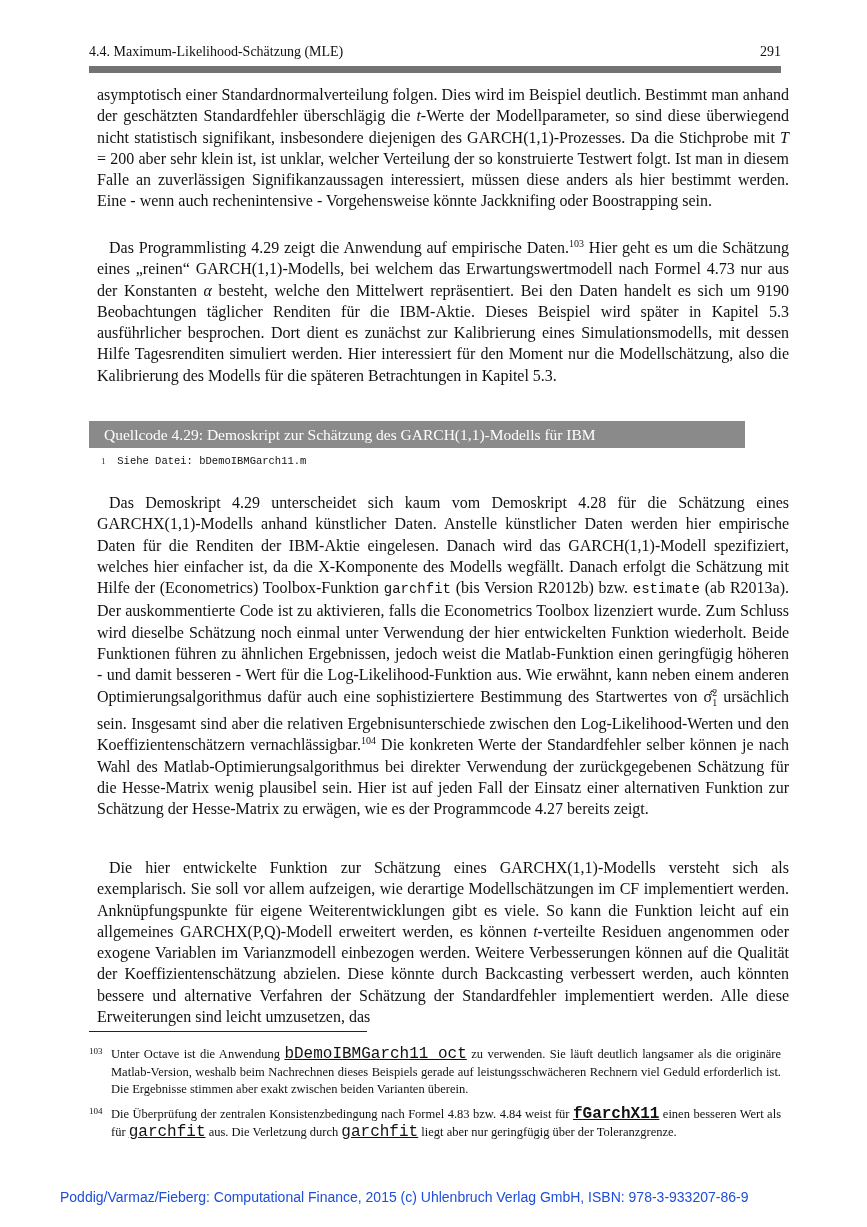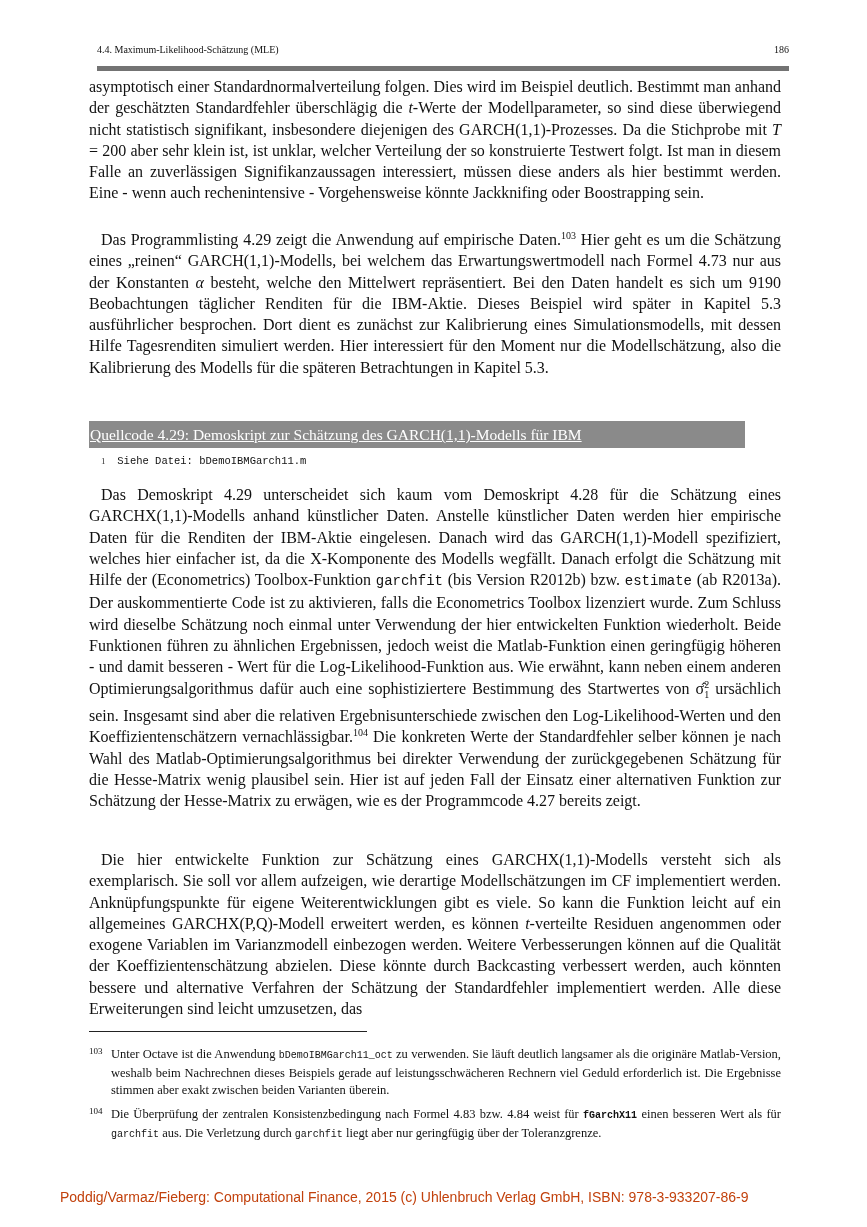--- a/index.html
+++ b/index.html
@@ -1,52 +1,52 @@
 <!DOCTYPE html>
 <html><head>
 <meta charset="utf-8">
 <style>
   html, body { margin: 0; padding: 0; background: #ffffff; }
   body { width: 867px; height: 1227px; position: relative; overflow: hidden;
          font-family: "Liberation Serif", "DejaVu Serif", serif; color: #111; }
   .page { position: absolute; left: 89px; top: 0; width: 692px; }
-  .header { position: absolute; top: 44px; left: 8px; width: 692px; height: 22px;
-            border-bottom: 5px solid #737373; font-size: 10px; }
+  .header { position: absolute; top: 44px; left: 0; width: 692px; height: 22px;
+            border-bottom: 7px solid #737373; font-size: 14px; }
   .header .title { position: absolute; left: 0; top: 0; }
   .header .pageno { position: absolute; right: 0; top: 0; }
   .para { position: absolute; left: 0; width: 692px; font-size: 16px; line-height: 21.3px;
-          text-align: justify; margin: 0; }
+          text-align: justify; margin: 8px; }
   .para .indent { display: inline-block; width: 12px; }
   sup { font-size: 10px; line-height: 0; vertical-align: 6px; }
   .mono { font-family: "Liberation Mono", "DejaVu Sans Mono", monospace; font-size: 14px; }
   .italic { font-style: italic; }
   .listing-bar { position: absolute; left: 0; top: 421px; width: 656px; height: 27px;
                  background: #8a8a8a; color: #ffffff; font-size: 15.5px; line-height: 27px;
-                 box-sizing: border-box; padding-left: 1px; text-decoration: underline; }
+                 box-sizing: border-box; padding-left: 15px; }
   .listing-line { position: absolute; left: 12px; top: 455px; font-size: 10.5px;
                   font-family: "Liberation Mono", "DejaVu Sans Mono", monospace; }
   .listing-line .lineno { display: inline-block; width: 10px; font-family: "Liberation Serif", serif; font-size: 9px; color:#333; }
   .fn-rule { position: absolute; left: 0; top: 1031px; width: 278px; border-top: 1px solid #222; }
   .footnote { position: absolute; left: 0; width: 692px; font-size: 12.5px; line-height: 17.5px;
               text-align: justify; }
   .footnote .fnum { position: absolute; left: 0; top: -3px; font-size: 9px; }
   .footnote .fbody { margin-left: 22px; display: block; }
-  .footnote .mono { font-size: 10px; }
+  .footnote .mono { font-size: 16px; text-decoration: underline; }
   .watermark { position: absolute; left: 60px; top: 1189px; font-family: "Liberation Sans", "DejaVu Sans", sans-serif;
-               font-size: 14px; color: #c2410c; white-space: nowrap; }
+               font-size: 14px; color: #1d4ed8; white-space: nowrap; }
   .sigma { position: relative; }
 </style>
 </head>
 <body>
 
 <div class="page">
 
   <div class="header">
     <span class="title">4.4.  Maximum-Likelihood-Schätzung (MLE)</span>
-    <span class="pageno">186</span>
+    <span class="pageno">291</span>
   </div>
 
   <p class="para" style="top:76px;"><span>asymptotisch einer Standardnormalverteilung folgen. Dies wird im Beispiel deutlich. Bestimmt man anhand der geschätzten Standardfehler überschlägig die </span><span class="italic">t</span><span>-Werte der Modellparameter, so sind diese überwiegend nicht statistisch signifikant, insbesondere diejenigen des GARCH(1,1)-Prozesses. Da die Stichprobe mit </span><span class="italic">T</span><span> = 200 aber sehr klein ist, ist unklar, welcher Verteilung der so konstruierte Testwert folgt. Ist man in diesem Falle an zuverlässigen Signifikanzaussagen interessiert, müssen diese anders als hier bestimmt werden. Eine - wenn auch rechenintensive - Vorgehensweise könnte Jackknifing oder Boostrapping sein.</span></p>
 
   <p class="para" style="top:229px;"><span class="indent"></span><span>Das Programmlisting 4.29 zeigt die Anwendung auf empirische Daten.</span><sup>103</sup><span> Hier geht es um die Schätzung eines „reinen“ GARCH(1,1)-Modells, bei welchem das Erwartungswertmodell nach Formel 4.73 nur aus der Konstanten </span><span class="italic">α</span><span> besteht, welche den Mittelwert repräsentiert. Bei den Daten handelt es sich um 9190 Beobachtungen täglicher Renditen für die IBM-Aktie. Dieses Beispiel wird später in Kapitel 5.3 ausführlicher besprochen. Dort dient es zunächst zur Kalibrierung eines Simulationsmodells, mit dessen Hilfe Tagesrenditen simuliert werden. Hier interessiert für den Moment nur die Modellschätzung, also die Kalibrierung des Modells für die späteren Betrachtungen in Kapitel 5.3.</span></p>
 
   <div class="listing-bar">Quellcode 4.29: Demoskript zur Schätzung des GARCH(1,1)-Modells für IBM</div>
   <div class="listing-line">
     <span class="lineno">1</span>
     <span>Siehe Datei: bDemoIBMGarch11.m</span>

